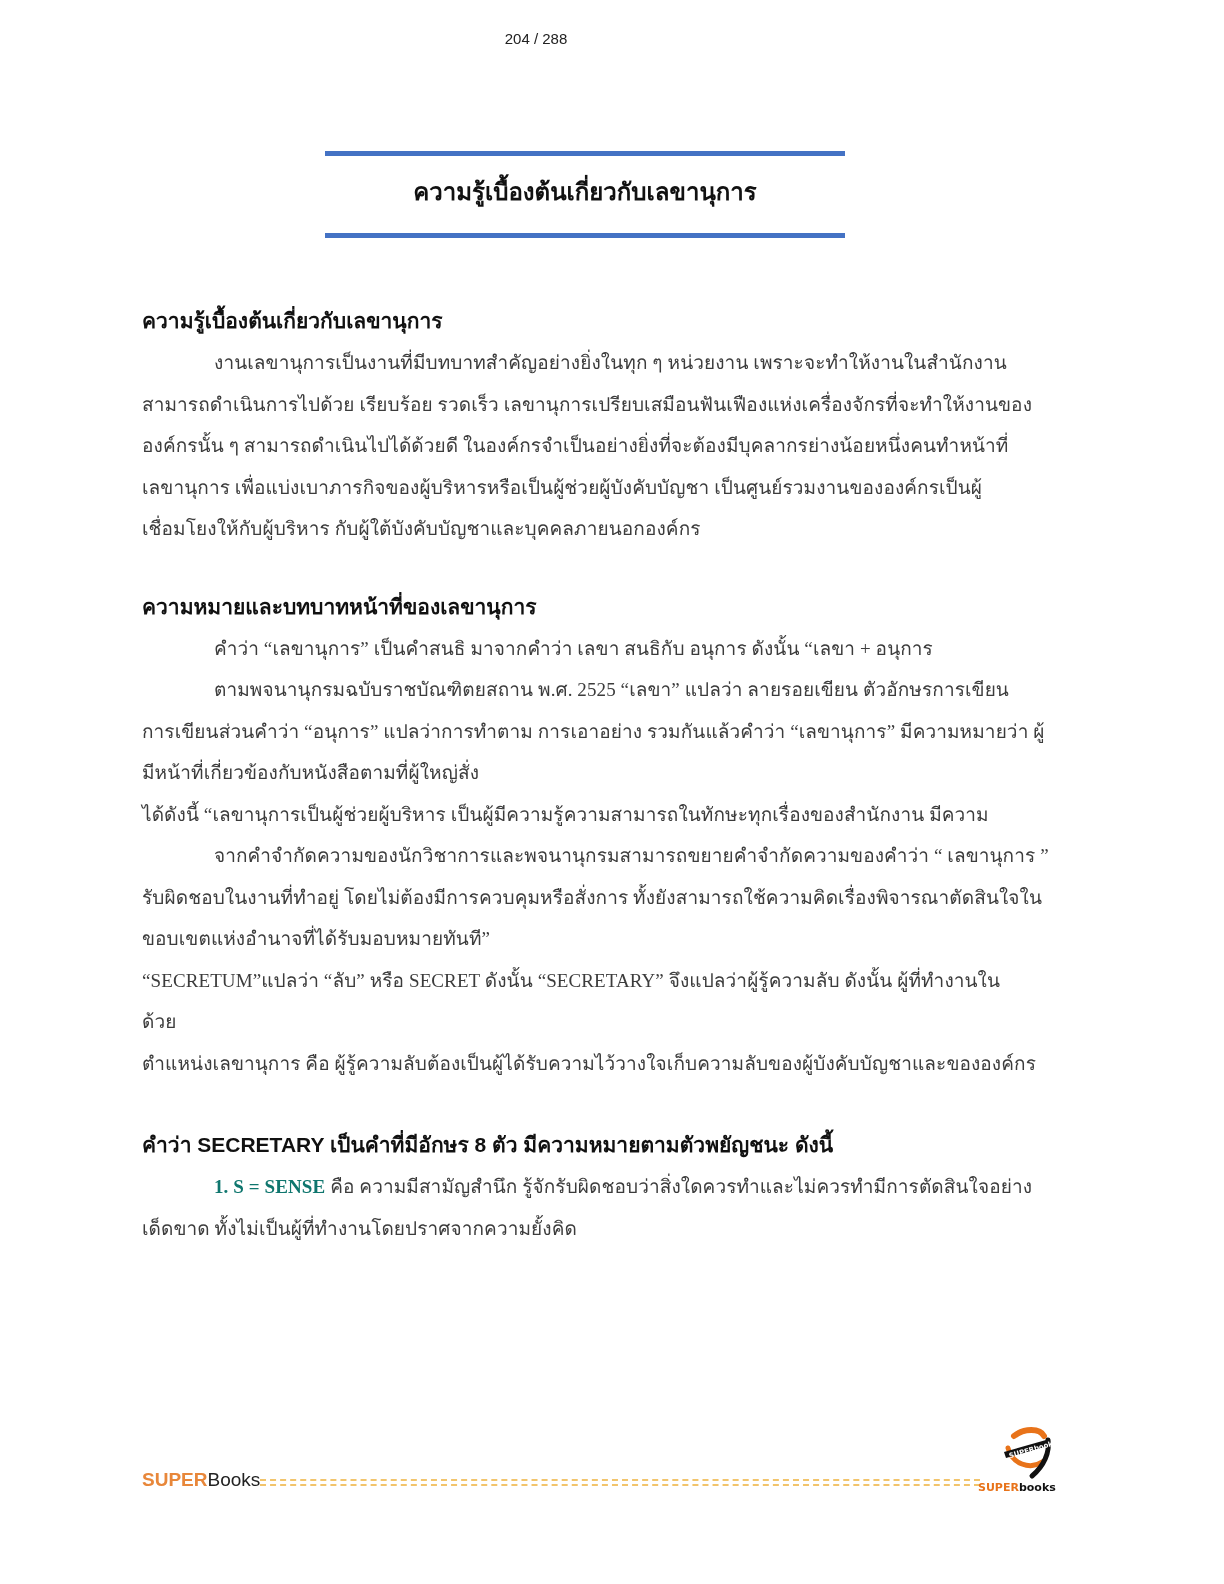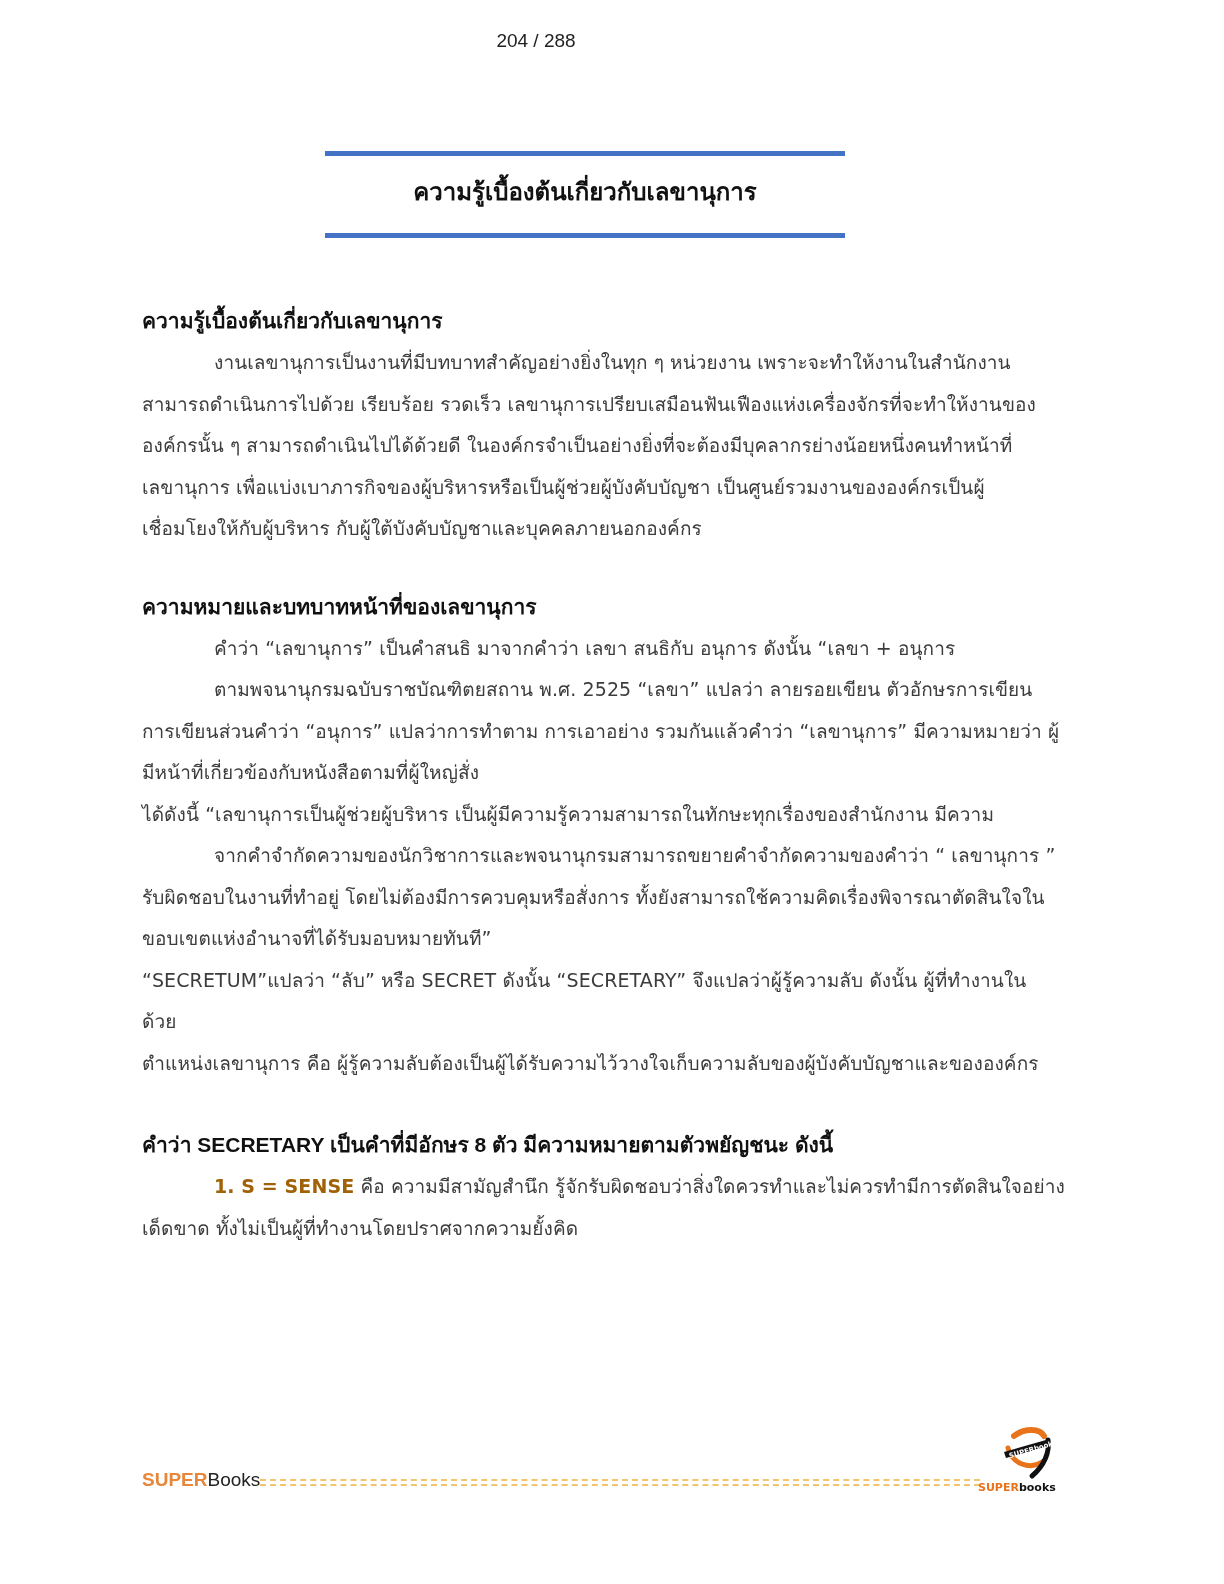--- a/index.html
+++ b/index.html
@@ -15,21 +15,21 @@
     font-family: "DejaVu Sans", sans-serif;
     color: #3a3a3a;
   }
   .page-number {
     position: absolute;
     top: 30px;
     left: 0;
     width: 1072px;
     text-align: center;
     font-family: "Liberation Sans", sans-serif;
-    font-size: 19px;
+    font-size: 15px;
     color: #222;
   }
   .title-rule {
     position: absolute;
     left: 325px;
     width: 520px;
     height: 5px;
     background: #4472c4;
   }
   .title-rule.top { top: 151px; }
@@ -58,28 +58,29 @@
     color: #111;
     line-height: 42px;
     margin: 0;
   }
   .para {
     font-size: 19px;
     line-height: 41.5px;
     margin: 0;
     color: #3c3c3c;
     letter-spacing: 0.1px;
+    font-family: Liberation Serif, serif;
   }
   .line { display: block; white-space: nowrap; }
   .line.first { padding-left: 72px; }
   .gap-1 { height: 36px; }
   .gap-2 { height: 40px; }
   .item-label {
     font-weight: bold;
-    color: #a16207;
+    color: #0f766e;
   }
   .footer {
     position: absolute;
     top: 1466px;
     left: 142px;
     width: 920px;
     height: 30px;
   }
   .footer-brand {
     position: absolute;

